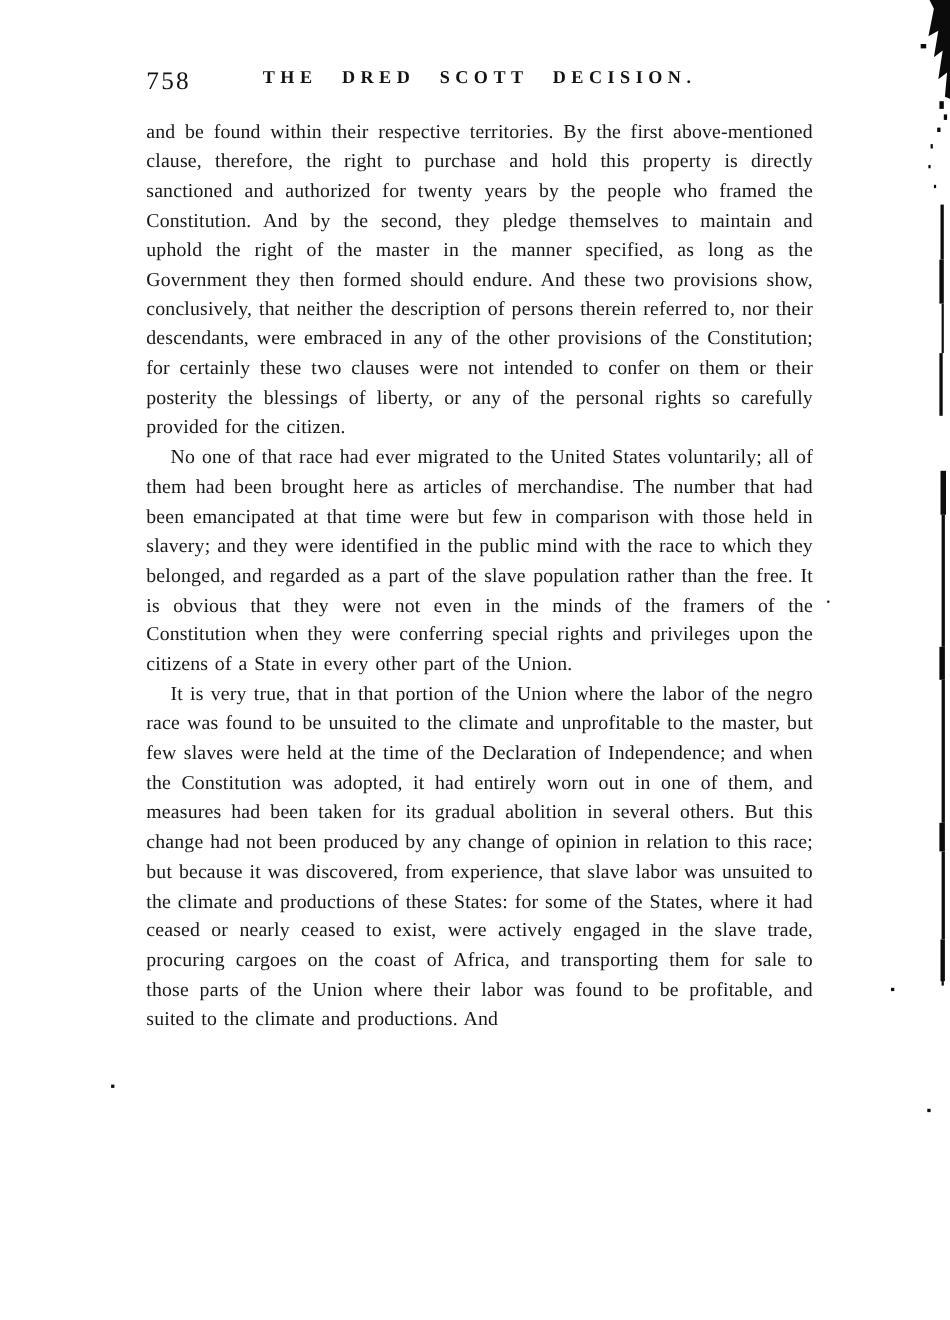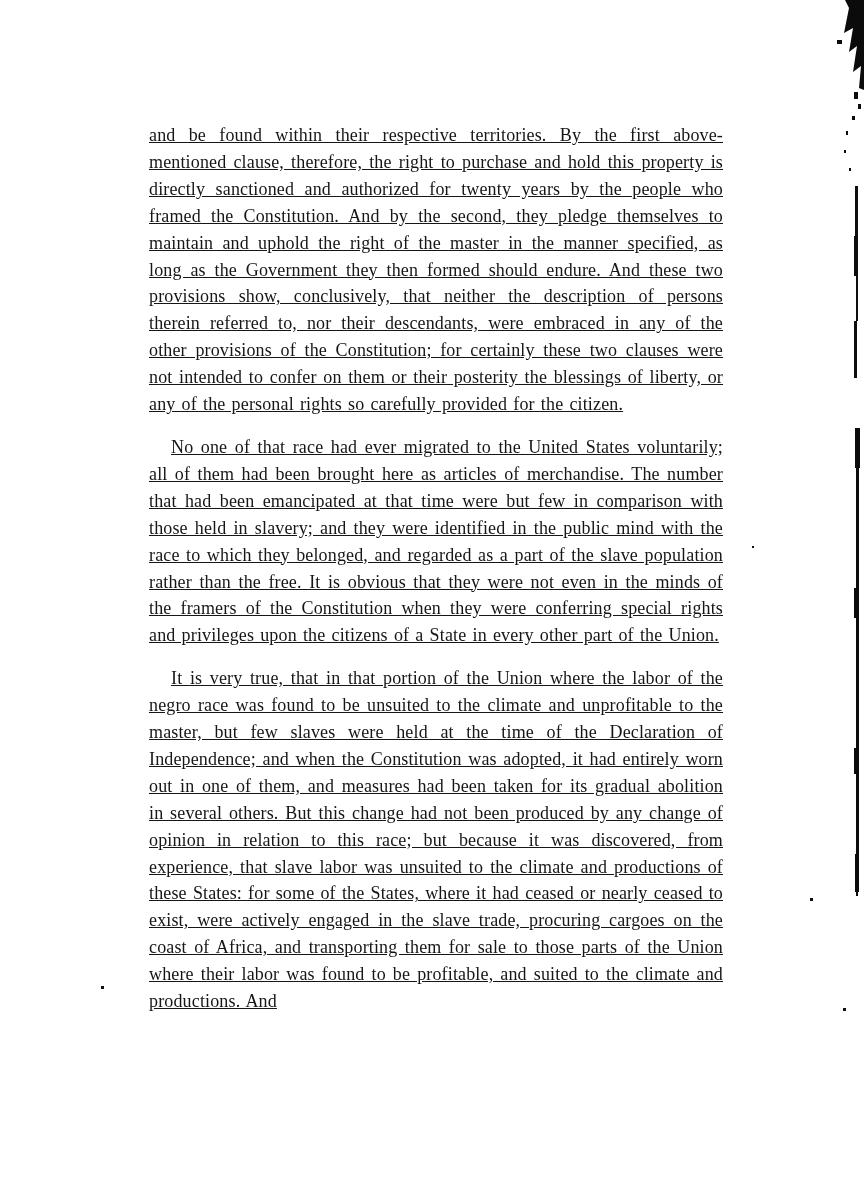--- a/index.html
+++ b/index.html
@@ -46,40 +46,44 @@
     top: 106px;
     left: 133px;
     width: 606px;
     font-size: 18px;
     line-height: 26.9px;
     text-align: justify;
     text-justify: inter-word;
     letter-spacing: 0.15px;
     word-spacing: 1.5px;
   }
-  .para { margin: 16px; text-indent: 22px; text-decoration: underline; }
+  .para { margin: 0; text-indent: 22px; }
   .para.no-indent { text-indent: 0; }
   .artifacts {
     position: absolute;
     left: 788px;
     top: 0;
     width: 76px;
     height: 1200px;
     pointer-events: none;
   }
   .speck {
     position: absolute;
     background: #101010;
   }
 </style>
 </head>
 <body>
 
 <div class="page">
 
+  <div class="running-header">
+    <span class="page-num">758</span>
+    <span class="head-title">THE DRED SCOTT DECISION.</span>
+  </div>
 
   <div class="body-text">
     <p class="para no-indent">and be found within their respective territories.  By the first above-mentioned clause, therefore, the right to purchase and hold this property is directly sanctioned and authorized for twenty years by the people who framed the Constitution.  And by the second, they pledge themselves to maintain and uphold the right of the master in the manner specified, as long as the Government they then formed should endure.  And these two provisions show, conclusively, that neither the description of persons therein referred to, nor their descendants, were embraced in any of the other provisions of the Constitution; for certainly these two clauses were not intended to confer on them or their posterity the blessings of liberty, or any of the personal rights so carefully provided for the citizen.</p>
     <p class="para">No one of that race had ever migrated to the United States voluntarily; all of them had been brought here as articles of merchandise.  The number that had been emancipated at that time were but few in comparison with those held in slavery; and they were identified in the public mind with the race to which they belonged, and regarded as a part of the slave population rather than the free.  It is obvious that they were not even in the minds of the framers of the Constitution when they were conferring special rights and privileges upon the citizens of a State in every other part of the Union.</p>
     <p class="para">It is very true, that in that portion of the Union where the labor of the negro race was found to be unsuited to the climate and unprofitable to the master, but few slaves were held at the time of the Declaration of Independence; and when the Constitution was adopted, it had entirely worn out in one of them, and measures had been taken for its gradual abolition in several others.  But this change had not been produced by any change of opinion in relation to this race; but because it was discovered, from experience, that slave labor was unsuited to the climate and productions of these States: for some of the States, where it had ceased or nearly ceased to exist, were actively engaged in the slave trade, procuring cargoes on the coast of Africa, and transporting them for sale to those parts of the Union where their labor was found to be profitable, and suited to the climate and productions.  And</p>
   </div>
 
   <svg class="artifacts" viewBox="0 0 76 1200" xmlns="http://www.w3.org/2000/svg">
 
     <polygon points="57,0 76,0 76,90 71,88 73,66 65,72 69,46 61,52 65,28 56,33 61,8" fill="#0b0b0b"></polygon>

